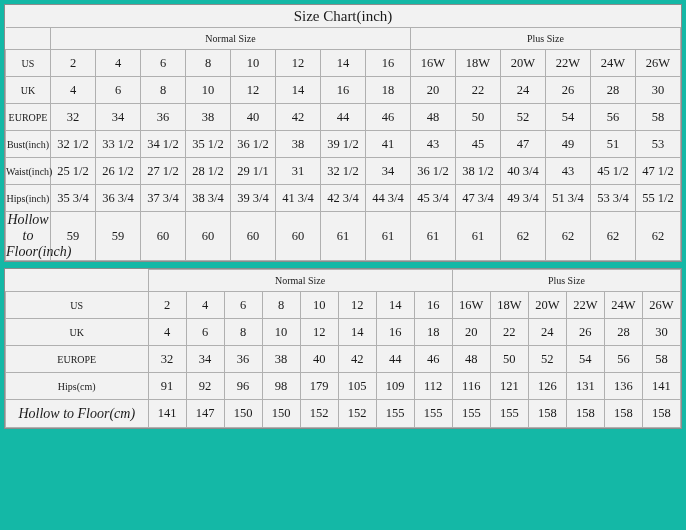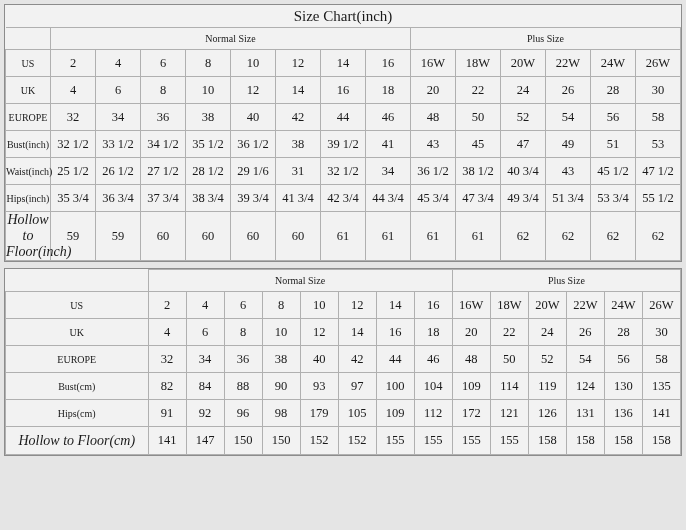--- a/index.html
+++ b/index.html
@@ -14,21 +14,21 @@
     overflow: hidden;
   }
   .page {
     width: 686px;
     height: 530px;
     box-sizing: border-box;
     padding: 4px 4px 4px 4px;
     display: flex;
     flex-direction: column;
     gap: 6px;
-    background: #e5e5e5;
+    background: #14b8a6;
   }
   .chart {
     background: #f2f2f2;
     border: 1px solid #8c8c8c;
     box-sizing: border-box;
   }
   table.size-table {
     border-collapse: collapse;
     width: 100%;
     table-layout: fixed;
@@ -155,21 +155,21 @@
           <td class="datacell">49</td>
           <td class="datacell">51</td>
           <td class="datacell">53</td>
         </tr>
         <tr>
           <td class="rowlabel rowlabel-col">Waist(inch)</td>
           <td class="datacell">25 1/2</td>
           <td class="datacell">26 1/2</td>
           <td class="datacell">27 1/2</td>
           <td class="datacell">28 1/2</td>
-          <td class="datacell">29 1/6</td>
+          <td class="datacell">29 1/1</td>
           <td class="datacell">31</td>
           <td class="datacell">32 1/2</td>
           <td class="datacell">34</td>
           <td class="datacell">36 1/2</td>
           <td class="datacell">38 1/2</td>
           <td class="datacell">40 3/4</td>
           <td class="datacell">43</td>
           <td class="datacell">45 1/2</td>
           <td class="datacell">47 1/2</td>
         </tr>
@@ -264,47 +264,30 @@
           <td class="datacell">44</td>
           <td class="datacell">46</td>
           <td class="datacell">48</td>
           <td class="datacell">50</td>
           <td class="datacell">52</td>
           <td class="datacell">54</td>
           <td class="datacell">56</td>
           <td class="datacell">58</td>
         </tr>
         <tr>
-          <td class="rowlabel rowlabel-col">Bust(cm)</td>
-          <td class="datacell">82</td>
-          <td class="datacell">84</td>
-          <td class="datacell">88</td>
-          <td class="datacell">90</td>
-          <td class="datacell">93</td>
-          <td class="datacell">97</td>
-          <td class="datacell">100</td>
-          <td class="datacell">104</td>
-          <td class="datacell">109</td>
-          <td class="datacell">114</td>
-          <td class="datacell">119</td>
-          <td class="datacell">124</td>
-          <td class="datacell">130</td>
-          <td class="datacell">135</td>
-        </tr>
-        <tr>
           <td class="rowlabel rowlabel-col">Hips(cm)</td>
           <td class="datacell">91</td>
           <td class="datacell">92</td>
           <td class="datacell">96</td>
           <td class="datacell">98</td>
           <td class="datacell">179</td>
           <td class="datacell">105</td>
           <td class="datacell">109</td>
           <td class="datacell">112</td>
-          <td class="datacell">172</td>
+          <td class="datacell">116</td>
           <td class="datacell">121</td>
           <td class="datacell">126</td>
           <td class="datacell">131</td>
           <td class="datacell">136</td>
           <td class="datacell">141</td>
         </tr>
         <tr class="r-tall">
           <td class="rowlabel rowlabel-wide rowlabel-col">Hollow to Floor(cm)</td>
           <td class="datacell">141</td>
           <td class="datacell">147</td>

